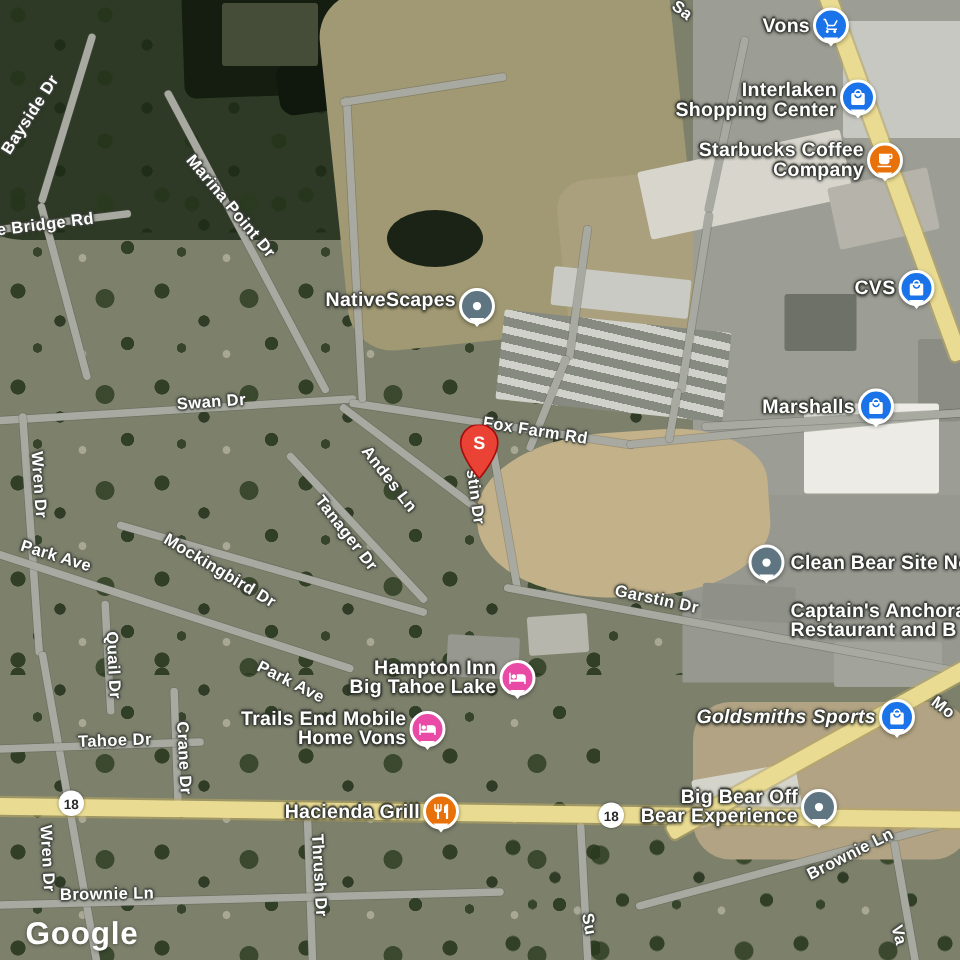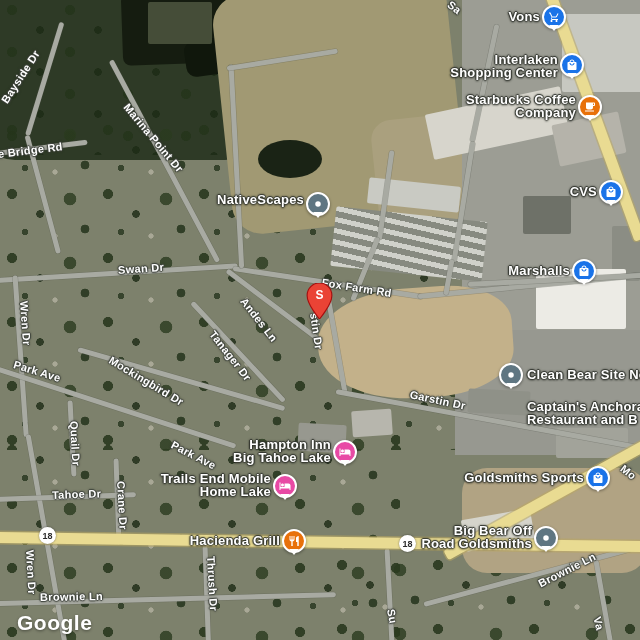--- a/index.html
+++ b/index.html
@@ -213,48 +213,48 @@
       </div>
       <div class="poi-label" style="top: 438px; right: 309px; text-align: right;">
         <span style="display: block;">Hampton Inn</span>
         <span style="display: block;">Big Tahoe Lake</span>
       </div>
       <div class="poi-pin" style="background: rgb(26, 115, 232); left: 586px; top: 466px;">
         <svg viewBox="0 0 24 24">
           <path d="M19 6h-2c0-2.76-2.24-5-5-5S7 3.24 7 6H5c-1.1 0-2 .9-2 2v12c0 1.1.9 2 2 2h14c1.1 0 2-.9 2-2V8c0-1.1-.9-2-2-2zm-7-3c1.66 0 3 1.34 3 3H9c0-1.66 1.34-3 3-3zm0 10c-2.76 0-5-2.24-5-5h2c0 1.66 1.34 3 3 3s3-1.34 3-3h2c0 2.76-2.24 5-5 5z"></path>
         </svg>
       </div>
-      <div class="poi-label" style="top: 470.5px; right: 56px; text-align: right;">
+      <div class="poi-label" style="top: 470.5px; right: 56px; text-align: right; font-style: italic;">
         <span style="display: block;">Goldsmiths Sports</span>
       </div>
       <div class="poi-pin" style="background: rgb(232, 74, 165); left: 273px; top: 474px;">
         <svg viewBox="0 0 24 24">
           <path d="M7 13c1.66 0 3-1.34 3-3S8.66 7 7 7s-3 1.34-3 3 1.34 3 3 3zm12-6h-8v7H3V5H1v15h2v-3h18v3h2v-9c0-2.21-1.79-4-4-4z"></path>
         </svg>
       </div>
       <div class="poi-label" style="top: 472px; right: 369px; text-align: right;">
         <span style="display: block;">Trails End Mobile</span>
-        <span style="display: block;">Home Lake</span>
+        <span style="display: block;">Home Vons</span>
       </div>
       <div class="poi-pin" style="background: rgb(232, 113, 10); left: 282px; top: 529px;">
         <svg viewBox="0 0 24 24">
           <path d="M11 9H9V2H7v7H5V2H3v7c0 2.12 1.66 3.84 3.75 3.97L6.5 22h3l-.25-9.03C11.34 12.84 13 11.12 13 9V2h-2v7zm5-3v8h2.5v8h3V2c-3.04 0-5.5 2.46-5.5 4z"></path>
         </svg>
       </div>
       <div class="poi-label" style="top: 533.5px; right: 360px; text-align: right;">
         <span style="display: block; text-align: center;">Hacienda Grill</span>
       </div>
       <div class="poi-pin" style="background: rgb(95, 118, 130); left: 534px; top: 526px;">
         <svg viewBox="0 0 24 24">
           <circle cx="12" cy="12" r="5.5"></circle>
         </svg>
       </div>
       <div class="poi-label" style="top: 524px; right: 108px; text-align: right;">
         <span style="display: block;">Big Bear Off</span>
-        <span style="display: block;">Road Goldsmiths</span>
+        <span style="display: block;">Bear Experience</span>
       </div>
     </div>
 
   <div class="smarker">
     <svg width="27" height="36" viewBox="0 0 24 32">
       <path d="M12 0C5.9 0 1 4.9 1 11c0 8.2 11 21 11 21s11-12.8 11-21C23 4.9 18.1 0 12 0z" fill="#EA4335" stroke="#A50E0E" stroke-width="1"></path>
     </svg>
     <span class="smarker-letter">S</span>
   </div>
 

